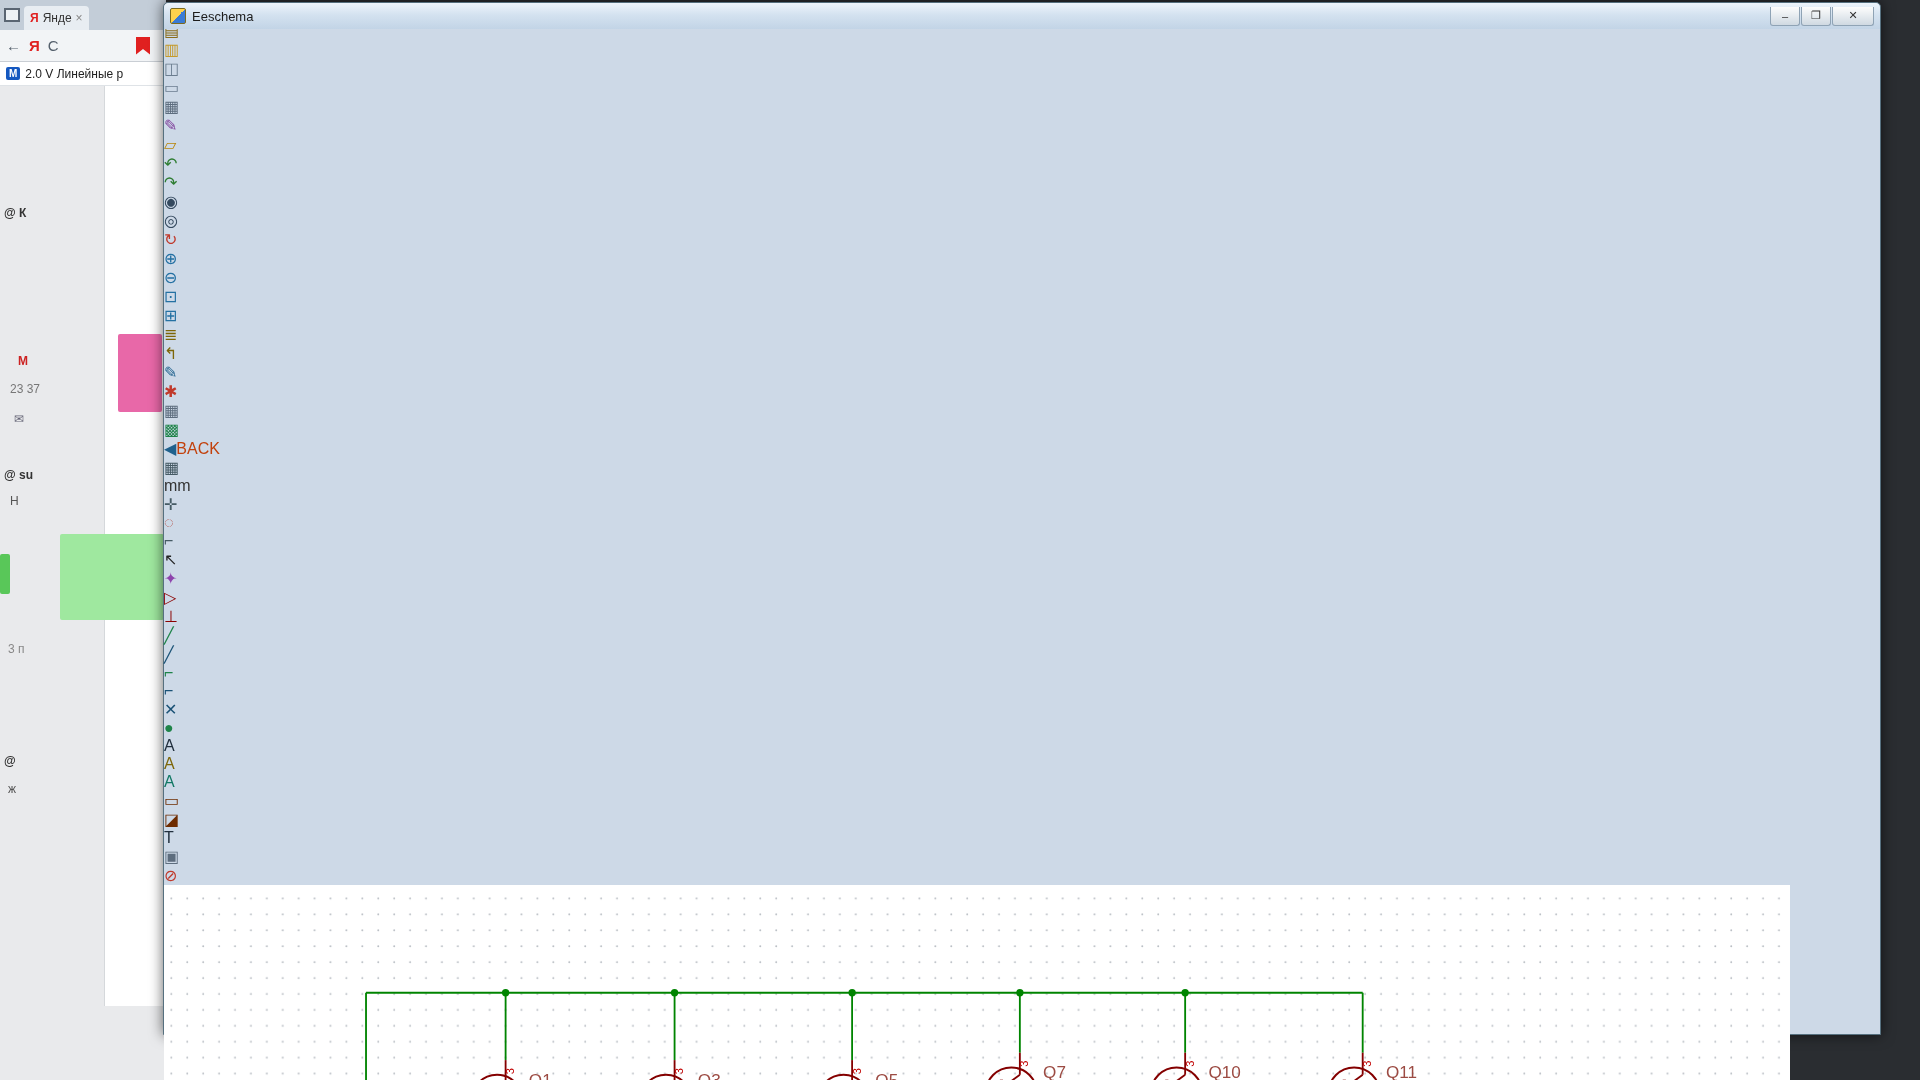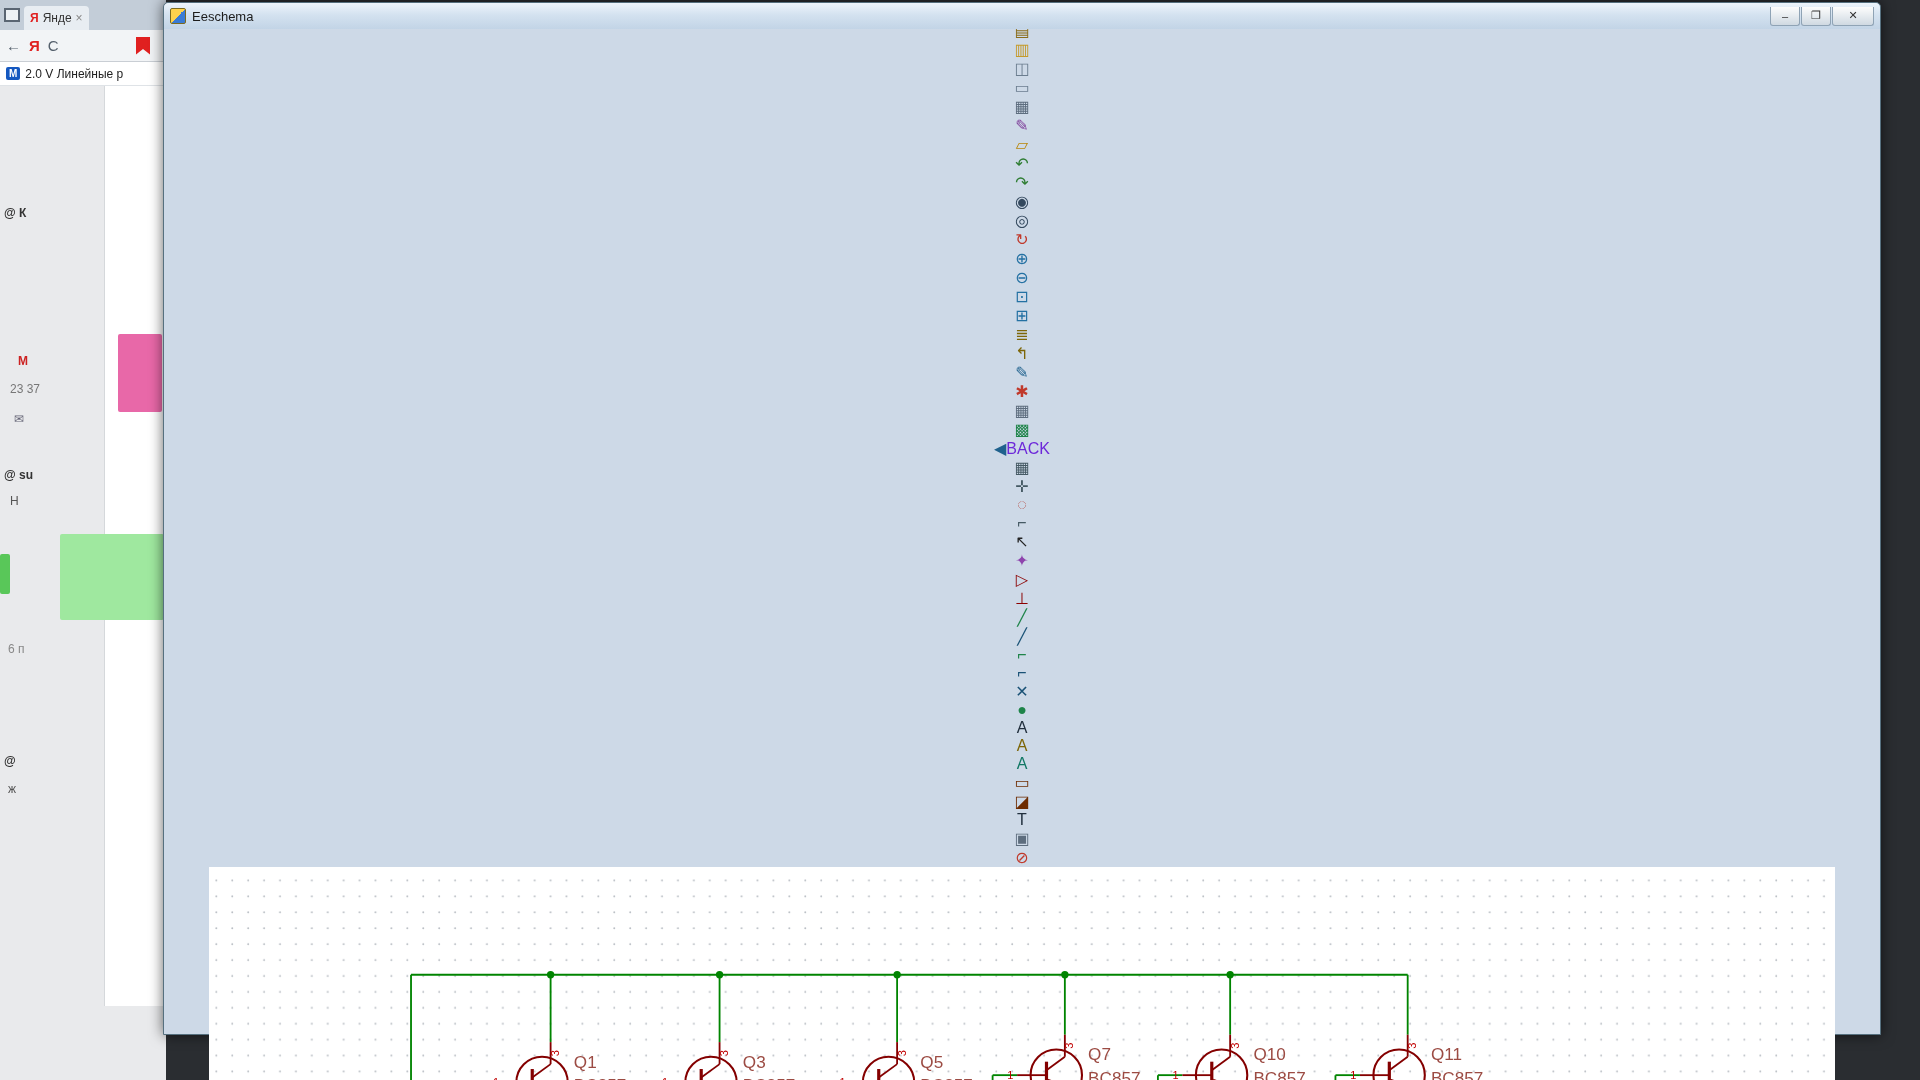--- a/index.html
+++ b/index.html
@@ -23,21 +23,21 @@
            padding:0 6px;border-bottom:1px solid #dfe3e7;white-space:nowrap;overflow:hidden;}
   .m-ico{background:#1558c0;color:#fff;font-size:10px;font-weight:bold;padding:1px 3px;border-radius:2px;}
   .b-content{position:relative;height:100%;background:#e9eaec;}
   .b-card{position:absolute;left:104px;top:0;width:62px;height:920px;background:#ffffff;border-left:1px solid #d5d8db;}
   .b-post{position:absolute;font-size:12px;color:#444;white-space:nowrap;}
   .b-img{position:absolute;border-radius:2px;}
 
   
   #window{position:absolute;left:163px;top:2px;width:1718px;height:1033px;
           background:#cdd9e7;border:1px solid #56707f;border-radius:5px 5px 0 0;
-          box-shadow:0 0 14px rgba(0,0,0,.6);text-align:center;}
+          box-shadow:0 0 14px rgba(0,0,0,.6);}
   #titlebar{position:absolute;left:0;top:0;right:0;height:26px;border-radius:5px 5px 0 0;
             background:linear-gradient(#eef5fc,#d4e2f0 45%,#c2d4e6);display:flex;align-items:center;
             padding:0 6px;font-size:13px;color:#1c1c1c;}
   .app-ico{width:16px;height:16px;margin-right:6px;background:linear-gradient(135deg,#ffd24d 50%,#3a7bd5 50%);
            border:1px solid #7a6a20;border-radius:2px;}
   #capBtns{margin-left:auto;display:flex;gap:1px;}
   .capbtn{width:30px;height:19px;border:1px solid #8fa3b5;border-top:none;display:flex;align-items:center;justify-content:center;
           font-size:11px;color:#333;background:linear-gradient(#fdfdfd,#cfd9e2);border-radius:0 0 3px 3px;}
   .capbtn.close{width:42px;background:linear-gradient(#f3a08a,#d givenname 0 0;background:linear-gradient(#f5a590,#cf3a1f 60%,#b02a12);color:#fff;font-weight:bold;border-radius:0 0 4px 3px;}
   #menubar{position:absolute;left:1px;top:26px;right:1px;height:24px;background:#f0f0f0;display:flex;align-items:center;
@@ -107,21 +107,21 @@
     <div class="b-card"></div>
   <div class="b-img" style="left: 118px; top: 248px; width: 44px; height: 78px; background: rgb(232, 104, 168);"></div>
       <div class="b-img" style="left: 60px; top: 448px; width: 104px; height: 86px; background: rgb(159, 232, 159);"></div>
       <div class="b-img" style="left: 0px; top: 468px; width: 10px; height: 40px; background: rgb(89, 199, 89);"></div>
       <div class="b-post" style="left: 4px; top: 120px; color: rgb(51, 51, 51); font-weight: bold;">@ К</div>
       <div class="b-post" style="left: 18px; top: 268px; color: rgb(204, 34, 34); font-weight: bold;">М</div>
       <div class="b-post" style="left: 10px; top: 296px; color: rgb(119, 119, 119);">23 37</div>
       <div class="b-post" style="left: 14px; top: 326px; color: rgb(102, 102, 119);">✉</div>
       <div class="b-post" style="left: 4px; top: 382px; color: rgb(51, 51, 51); font-weight: bold;">@ su</div>
       <div class="b-post" style="left: 10px; top: 408px; color: rgb(85, 85, 85);">Н</div>
-      <div class="b-post" style="left: 8px; top: 556px; color: rgb(136, 136, 136);">6 п</div>
+      <div class="b-post" style="left: 8px; top: 556px; color: rgb(136, 136, 136);">3 п</div>
       <div class="b-post" style="left: 4px; top: 668px; color: rgb(51, 51, 51); font-weight: bold;">@</div>
       <div class="b-post" style="left: 8px; top: 696px; color: rgb(85, 85, 85);">ж</div>
     </div>
 </div>
 
 <div id="window">
   <div id="titlebar">
     <span class="app-ico"></span>
     <span>Eeschema</span>
     <span id="capBtns">
@@ -155,24 +155,25 @@
       <div class="tbtn"><span style="color: rgb(36, 113, 163);">⊞</span></div>
       <div class="tsep"></div>
       <div class="tbtn"><span style="color: rgb(125, 102, 8);">≣</span></div>
       <div class="tbtn"><span style="color: rgb(125, 102, 8);">↰</span></div>
       <div class="tsep"></div>
       <div class="tbtn"><span style="color: rgb(31, 97, 141);">✎</span></div>
       <div class="tbtn"><span style="color: rgb(192, 57, 43);">✱</span></div>
       <div class="tbtn"><span style="color: rgb(93, 109, 126);">▦</span></div>
       <div class="tsep"></div>
       <div class="tbtn"><span style="color: rgb(30, 132, 73);">▩</span></div>
-      <div class="tbtn"><span class="two"><span class="ar" style="color:#1f618d">◀</span><span class="mini" style="color:#6d28d9">BACK</span></span></div>
+      <div class="tbtn"><span class="two"><span class="ar" style="color:#1f618d">◀</span><span class="mini" style="color:#c2410c">BACK</span></span></div>
     </div>
   <div id="leftToolbar" class="vbar">
       <div class="tbtn"><span style="color: rgb(69, 90, 100);">▦</span></div>
+      <div class="tbtn pressed"><span class="unit" style="color: rgb(51, 51, 51);">mm</span></div>
       <div class="tbtn"><span style="color: rgb(69, 90, 100);">✛</span></div>
       <div class="tbtn"><span style="color: rgb(176, 58, 46);">◌</span></div>
       <div class="tbtn"><span style="color: rgb(69, 90, 100);">⌐</span></div>
     </div>
   <div id="rightToolbar" class="vbar">
       <div class="tbtn pressed"><span style="color: rgb(34, 34, 34);">↖</span></div>
       <div class="tbtn"><span style="color: rgb(142, 68, 173);">✦</span></div>
       <div class="tbtn"><span style="color: rgb(139, 0, 0);">▷</span></div>
       <div class="tbtn"><span style="color: rgb(139, 0, 0);">⊥</span></div>
       <div class="tbtn"><span style="color: rgb(30, 132, 73);">╱</span></div>

